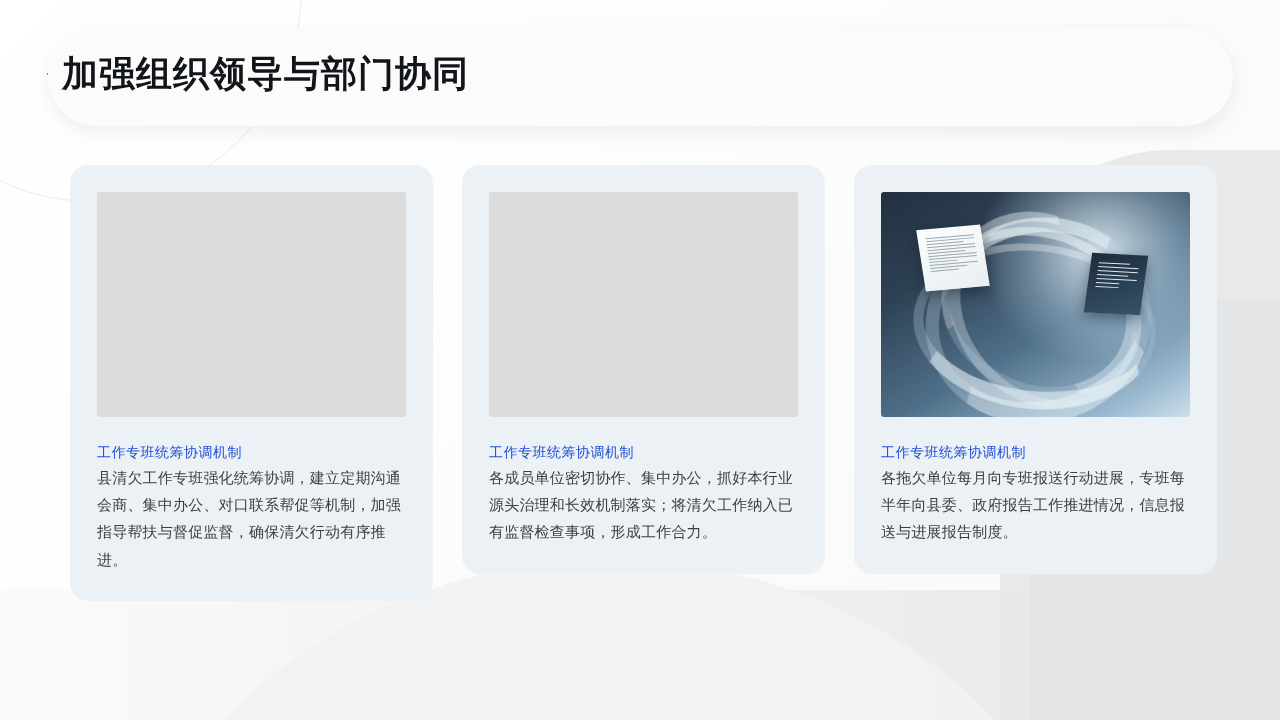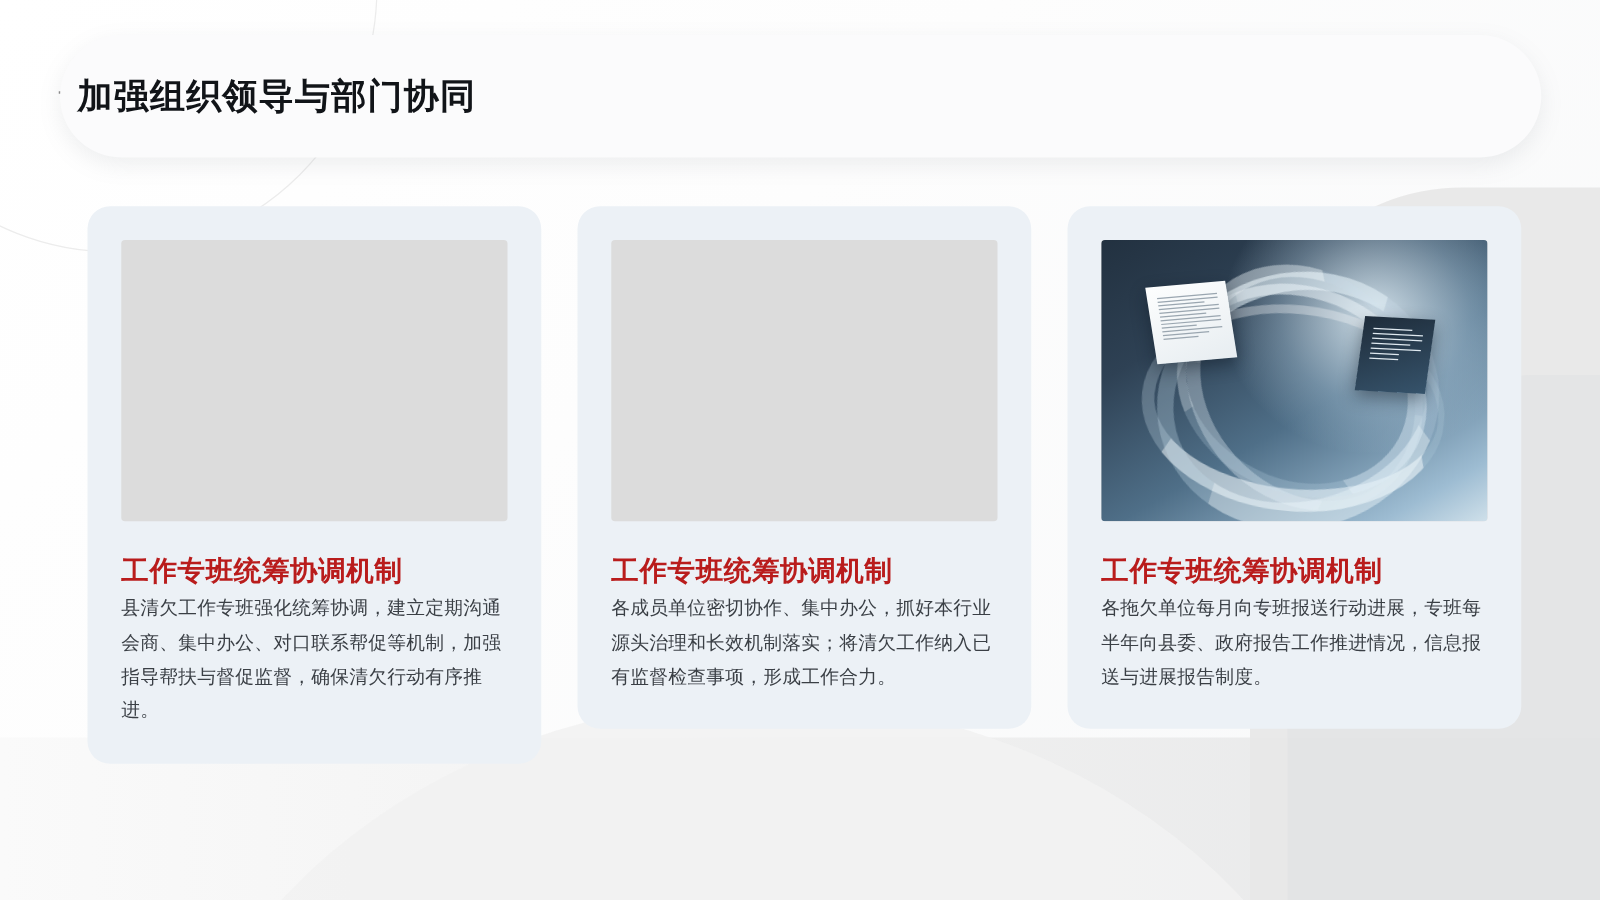--- a/index.html
+++ b/index.html
@@ -102,22 +102,22 @@
     height: 98px;
     background: #fbfbfc;
     border-radius: 49px;
     box-shadow: 0 6px 18px rgba(120,128,140,.13);
     display: flex;
     align-items: center;
     box-sizing: border-box;
     padding-left: 14px;
   }
   .title-text {
-    font-family: Liberation Sans, sans-serif;
-    font-size: 28px;
+    font-family: Liberation Mono, monospace;
+    font-size: 36px;
     font-weight: 700;
     color: #111418;
     letter-spacing: 1px;
     line-height: 1;
     white-space: nowrap;
   }
 
   
   .cards {
     position: absolute;
@@ -211,23 +211,23 @@
     background: linear-gradient(160deg, #1e2c3a 0%, #36536b 100%);
     transform: rotate(8deg) skewY(-5deg);
   }
   .doc-sheet.dark .ln { background: #dfe9f0; height: 1px; margin-bottom: 3px; }
   .ln.short { width: 58%; }
   .ln.mid { width: 78%; }
 
   
   .card-title {
     margin-top: 27px;
-    font-size: 22px;
-    font-weight: 700;
-    color: #b91c1c;
+    font-size: 14px;
+    font-weight: 400;
+    color: #1d4ed8;
     letter-spacing: .5px;
     line-height: 1.2;
   }
   .card-body {
     margin-top: 3px;
     margin-bottom: 28px;
     font-size: 15px;
     line-height: 1.82;
     color: #3a3f45;
     letter-spacing: .2px;

